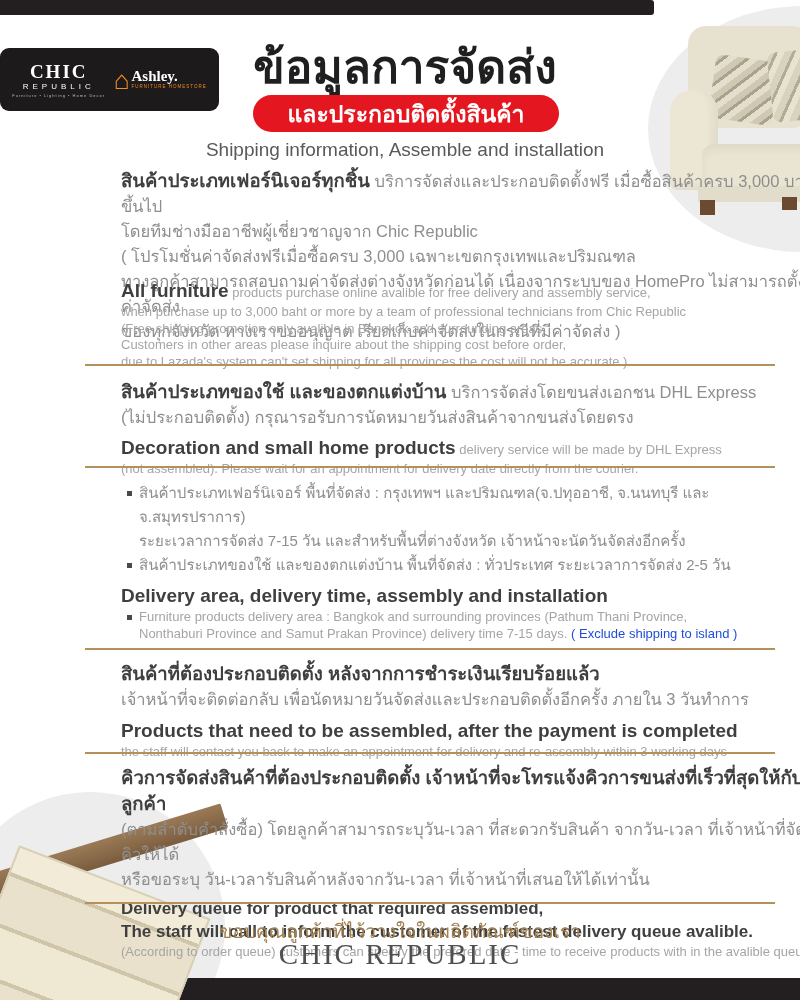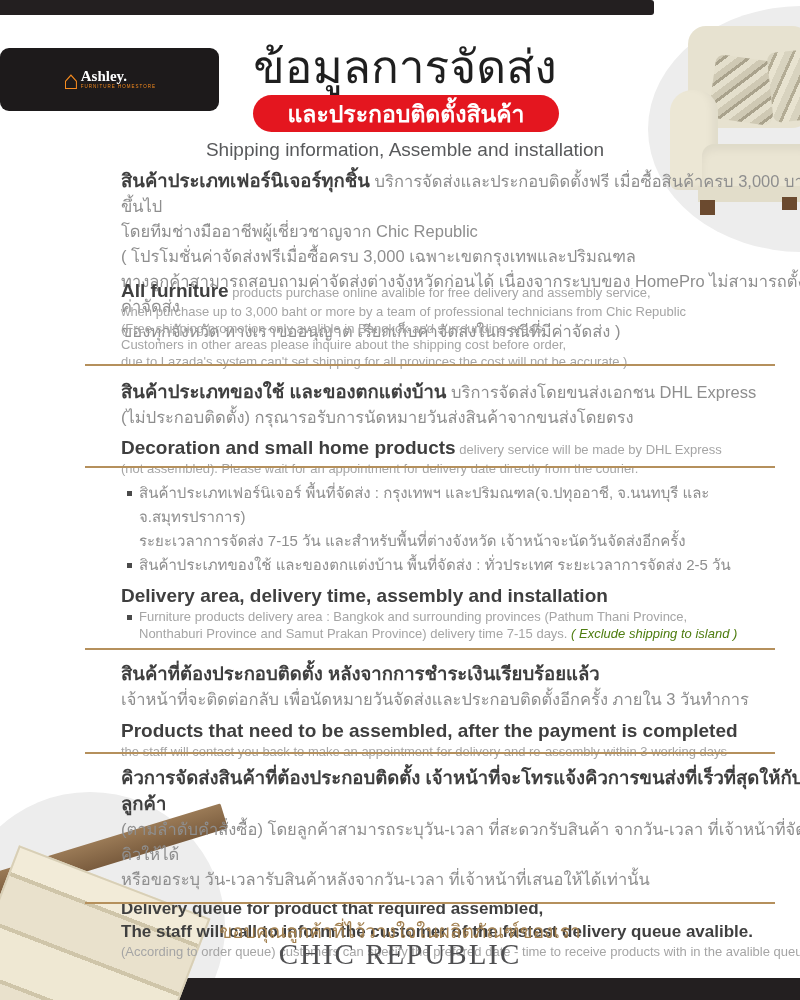--- a/index.html
+++ b/index.html
@@ -21,37 +21,37 @@
   .chic-name { font-size:19px; font-weight:700; letter-spacing:2px; font-family:"Liberation Serif","DejaVu Serif",serif; }
   .chic-sub { font-size:8px; letter-spacing:4px; margin-top:2px; }
   .chic-tagline { font-size:4px; color:#bcbcbc; letter-spacing:1px; margin-top:3px; }
   .ashley-logo { display:flex; align-items:center; color:#ffffff; }
   .house-icon { color:#f68b1f; font-size:26px; line-height:1; margin-right:2px; font-weight:700; }
   .ashley-text { text-align:left; line-height:1; }
   .ashley-name { font-family:"Liberation Serif","DejaVu Serif",serif; font-weight:700; font-size:15px; }
   .ashley-sub { font-size:4.5px; color:#f68b1f; letter-spacing:1px; margin-top:1px; }
 
   
-  .main-title { position:absolute; left:225px; top:30px; width:360px; text-align:center; font-size:46px; font-weight:400; color:#1f1f1f; z-index:3; }
+  .main-title { position:absolute; left:225px; top:30px; width:360px; text-align:center; font-size:46px; font-weight:700; color:#1f1f1f; z-index:3; }
   .red-banner { position:absolute; left:253px; top:95px; width:306px; height:37px; background:#e4161f; border-radius:19px; display:flex; align-items:center; justify-content:center; z-index:3; }
   .red-banner span { color:#ffffff; font-size:23px; font-weight:700; }
   .subtitle-en { position:absolute; left:175px; top:139px; width:460px; text-align:center; font-size:19px; color:#58595b; z-index:3; }
 
   
   .sec { position:absolute; left:85px; width:695px; z-index:2;margin-left:36px; }
   .th-line { font-size:16.5px; color:#8e8e8e; line-height:25px; }
   .th-lead { font-size:18.5px; font-weight:700; color:#3f3f3f; }
   .en-line { font-size:13px; color:#a5a5a5; line-height:16.5px; }
   .en-lead { font-size:19px; font-weight:700; color:#3f3f3f; }
   .en-lead-line { line-height:22px; }
   .divider { position:absolute; left:85px; width:690px; height:2px; background:#b5905c; z-index:2; }
   .bullet-row { display:flex; }
   .sq-bullet { display:inline-block; width:5px; height:5px; background:#4a4a4a; margin:10px 7px 0 6px; flex:0 0 auto; }
   .sq-bullet.en { margin-top:6px; }
-  .red-note { color:#4d7c0f;font-style:italic; }
+  .red-note { color:#1d4ed8; }
 
   
   .footer-thanks { position:absolute; left:150px; top:916px; width:500px; text-align:center; font-size:19px; color:#a3804f; z-index:2; }
   .footer-brand { position:absolute; left:150px; top:938px; width:500px; text-align:center; font-size:29px; color:#4f4f51; font-family:"Liberation Serif","DejaVu Serif",serif; letter-spacing:2px; z-index:2; }
 
   
   .sofa { position:absolute; z-index:2; }
   .sofa-back { left:688px; top:26px; width:122px; height:102px; border-radius:18px; background:#e7e2d0; }
   .sofa-pillow1 { left:712px; top:58px; width:64px; height:64px; border-radius:8px; transform:rotate(8deg);
      background:repeating-linear-gradient(135deg,#cfc9b4 0 6px,#a9a28c 6px 9px,#e4dfcc 9px 15px); }
@@ -87,20 +87,25 @@
   <div class="sofa sofa-foot1"></div>
   <div class="sofa sofa-foot2"></div>
 
   <div class="top-bar"></div>
   <div class="bottom-bar"></div>
 
   <div class="table-art table-top"></div>
   <div class="table-art table-body"></div>
 
   <div class="logo-plate">
+    <div class="chic-logo">
+      <div class="chic-name">CHIC</div>
+      <div class="chic-sub">REPUBLIC</div>
+      <div class="chic-tagline">Furniture • Lighting • Home Decor</div>
+    </div>
     <div class="ashley-logo">
       <span class="house-icon">⌂</span>
       <span class="ashley-text">
         <div class="ashley-name">Ashley.</div>
         <div class="ashley-sub">FURNITURE HOMESTORE</div>
       </span>
     </div>
   </div>
 
   <div class="main-title">ข้อมูลการจัดส่ง</div>

